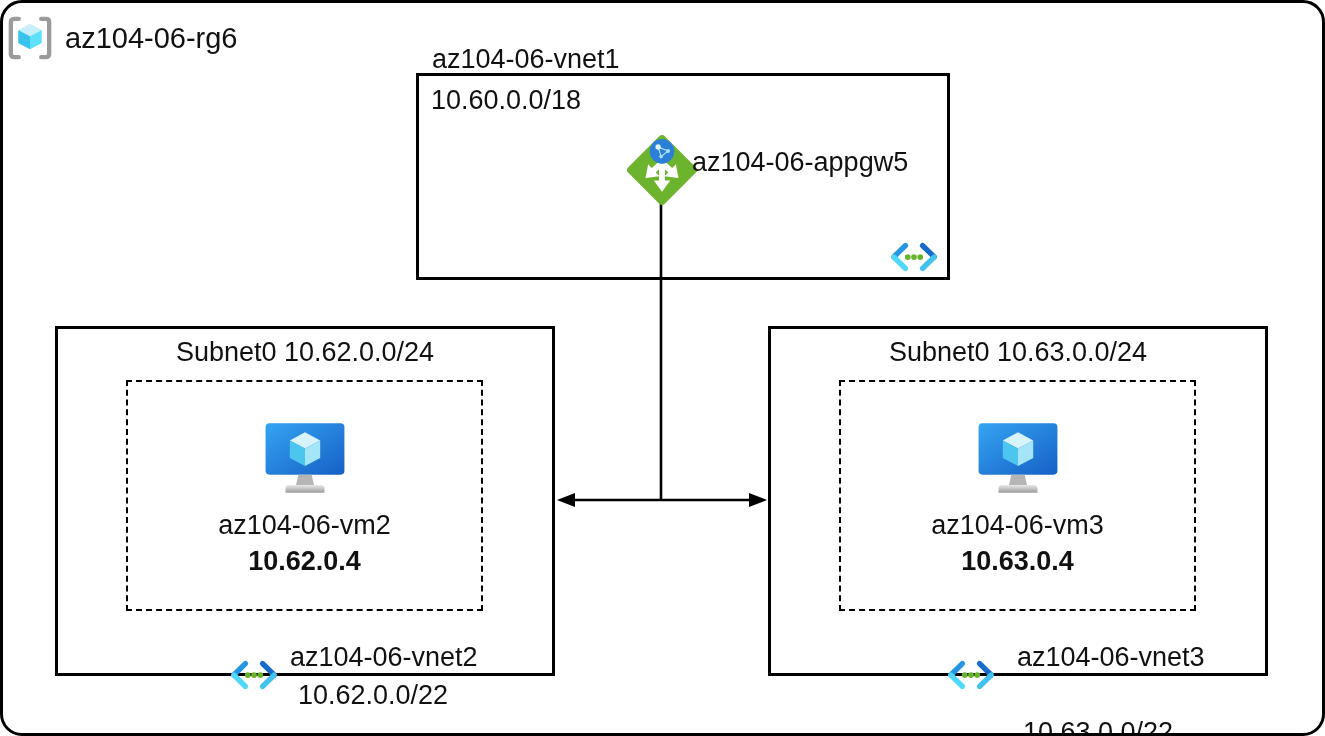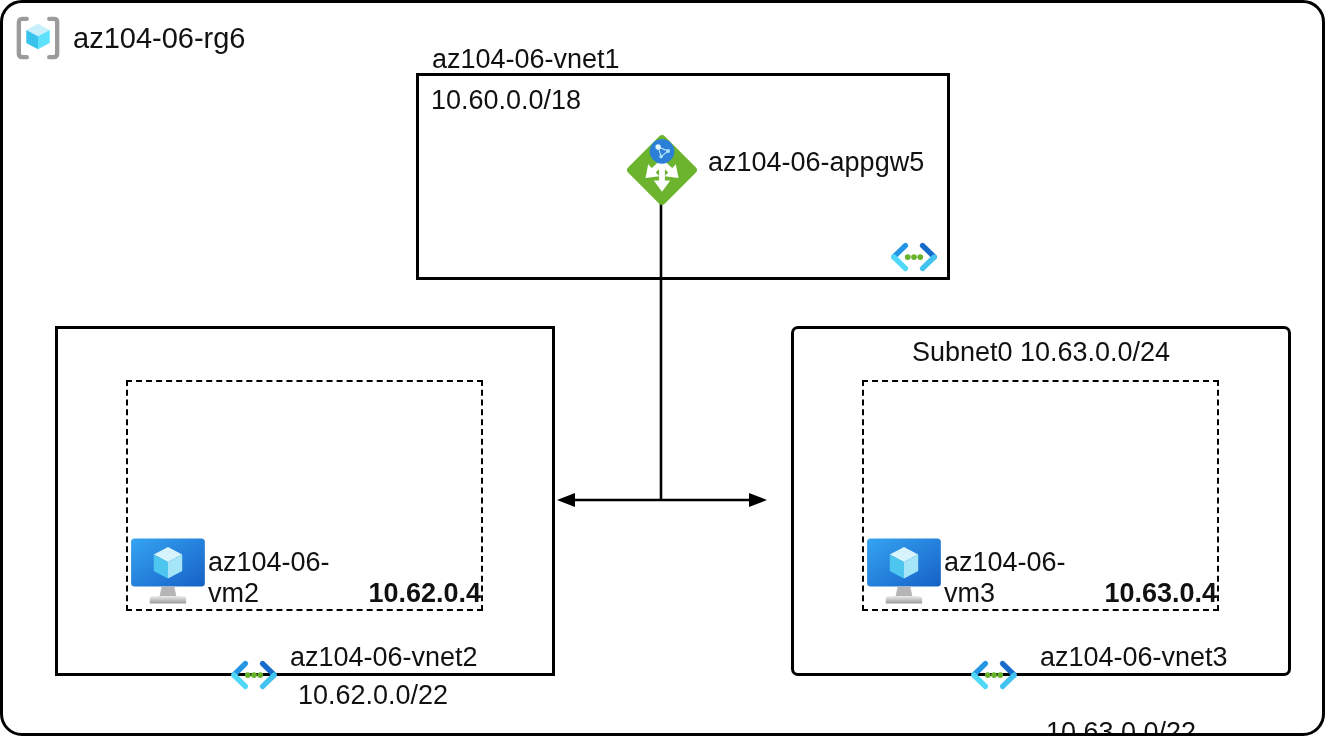--- a/index.html
+++ b/index.html
@@ -3,40 +3,40 @@
 <meta charset="utf-8">
 <style>
   html,body { margin:0; padding:0; background:#fff; }
   .canvas {
     position:relative; width:1325px; height:736px; box-sizing:border-box;
     border:3px solid #000; border-radius:22px; background:#fff;
     font-family:"Liberation Sans", sans-serif; color:#111; overflow:hidden;
   }
   .connectors { position:absolute; left:0; top:0; width:1325px; height:736px; pointer-events:none; }
 
-  .rg-header { position:absolute; left:12px; top:12px; display:flex; align-items:center; gap:12px; }
+  .rg-header { position:absolute; left:4px; top:12px; display:flex; align-items:center; gap:12px; }
   .rg-header svg { width:46px; height:46px; }
   .rg-label { font-size:29px; }
 
   .hub { position:absolute; left:413px; top:70px; width:534px; height:207px;
          border:3px solid #000; box-sizing:border-box; }
   .hub-title { position:absolute; left:13px; top:-32px; font-size:27px; line-height:30px; white-space:nowrap; }
   .hub-cidr  { position:absolute; left:12px; top:9px;  font-size:27px; white-space:nowrap; }
   .appgw-icon { position:absolute; left:204px; top:55px; width:78px; height:78px; }
-  .appgw-labels { position:absolute; left:273px; top:68px; font-size:27px; line-height:37px; white-space:nowrap;margin-left:16px; }
+  .appgw-labels { position:absolute; left:273px; top:68px; font-size:27px; line-height:37px; white-space:nowrap; }
   .hub-vnet-icon { position:absolute; right:8px; bottom:3px; width:50px; height:33px; }
 
   .spoke { position:absolute; top:323px; width:500px; height:350px;
            border:3px solid #000; box-sizing:border-box; }
   .spoke.left  { left:52px; }
-  .spoke.right { left:788px;border-radius:7px; }
+  .spoke.right { left:765px; }
   .spoke-title { margin-top:8px; text-align:center; font-size:27px; }
   .subnet-dashed { position:absolute; left:68px; top:51px; width:357px; height:231px;
                    border:2px dashed #000; box-sizing:border-box;
-                   display:flex; align-items:flex-end; }
+                   display:flex; flex-direction:column; align-items:center; }
   .vm-icon { width:86px; height:76px; margin-top:38px; }
   .vm-name { margin-top:14px; font-size:27px; }
   .vm-ip   { margin-top:5px;  font-size:27px;font-weight:bold; }
   .spoke-vnet-icon { position:absolute; width:50px; height:33px; top:330px; }
   .left  .spoke-vnet-icon { left:171px; }
   .right .spoke-vnet-icon { left:175px; }
   .spoke-vnet-name { position:absolute; top:314px; font-size:27px; line-height:28px; white-space:nowrap; }
   .left  .spoke-vnet-name { left:232px; }
   .right .spoke-vnet-name { left:246px; }
   .spoke-vnet-cidr { position:absolute; top:352px; font-size:27px; line-height:28px; white-space:nowrap; }
@@ -104,20 +104,21 @@
         <path d="M13.4 1.7 L18.1 6.3" stroke="#176bca"></path>
         <path d="M18.1 6.3 L13.4 10.9" stroke="#42c3ef"></path>
       </g>
       <circle cx="7.5" cy="6.3" r="1.15" fill="#67b32b"></circle>
       <circle cx="10" cy="6.3" r="1.15" fill="#67b32b"></circle>
       <circle cx="12.5" cy="6.3" r="1.15" fill="#67b32b"></circle>
     </svg>
   </div>
 
   <div class="spoke left">
+    <div class="spoke-title">Subnet0 10.62.0.0/24</div>
     <div class="subnet-dashed">
       <svg class="vm-icon" viewBox="0 0 18 16">
         <defs>
           <linearGradient id="vmscrA" x1="0" y1="0" x2="1" y2="1">
             <stop offset="0" stop-color="#35a4f2"></stop>
               <stop offset="1" stop-color="#1660c6"></stop>
           </linearGradient>
           <linearGradient id="vmbaseA" x1="0" y1="0" x2="0" y2="1">
             <stop offset="0" stop-color="#e8e8e8"></stop>
               <stop offset="1" stop-color="#9c9c9c"></stop>

